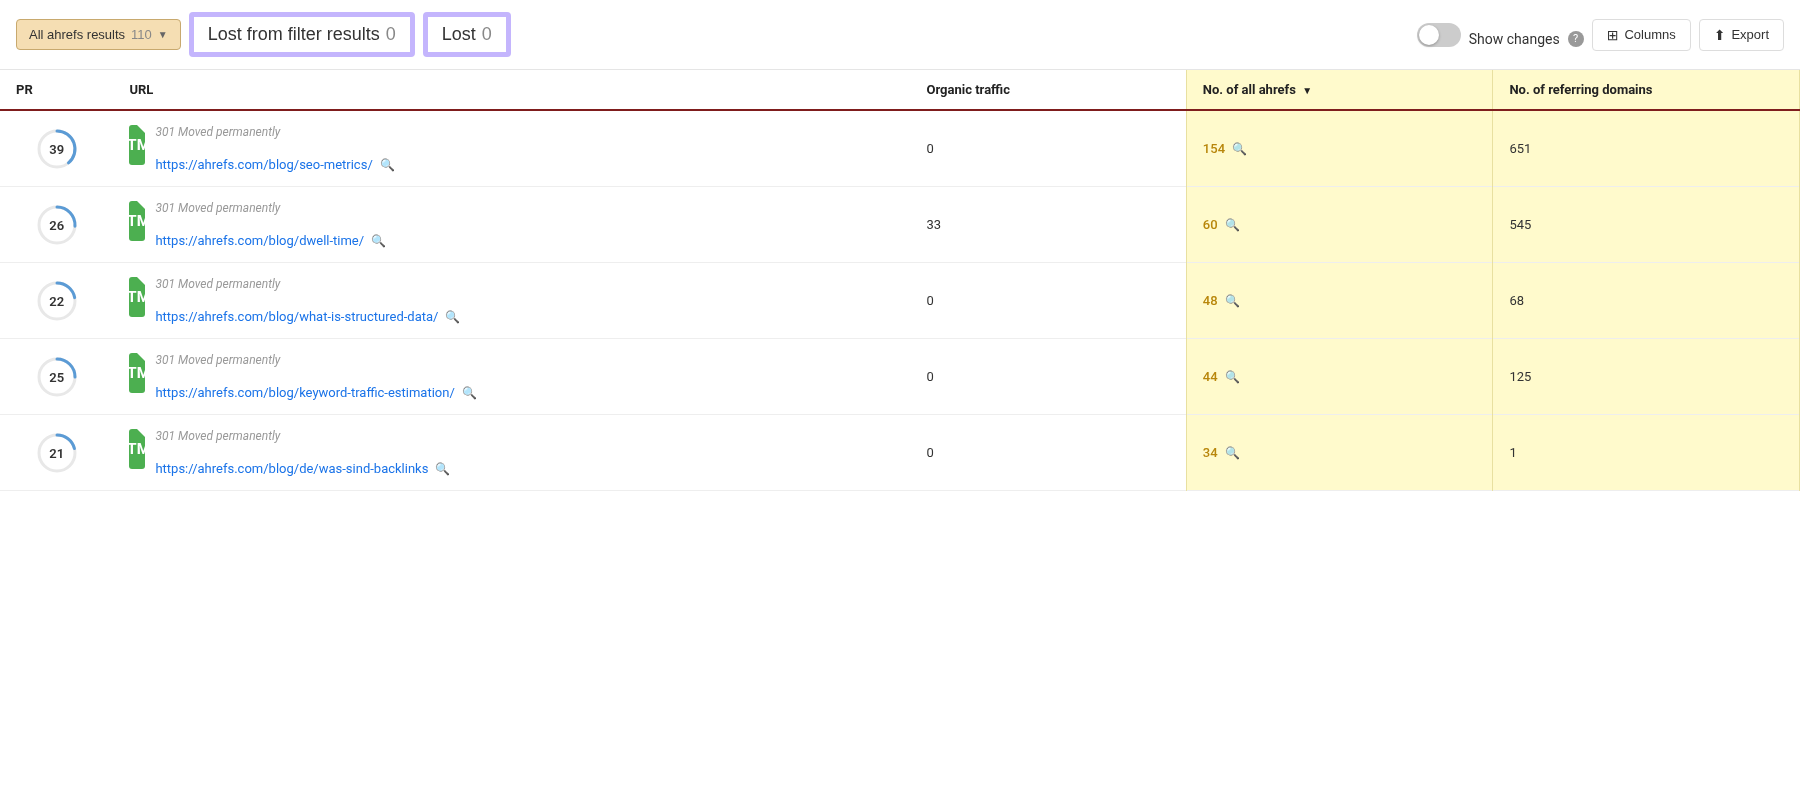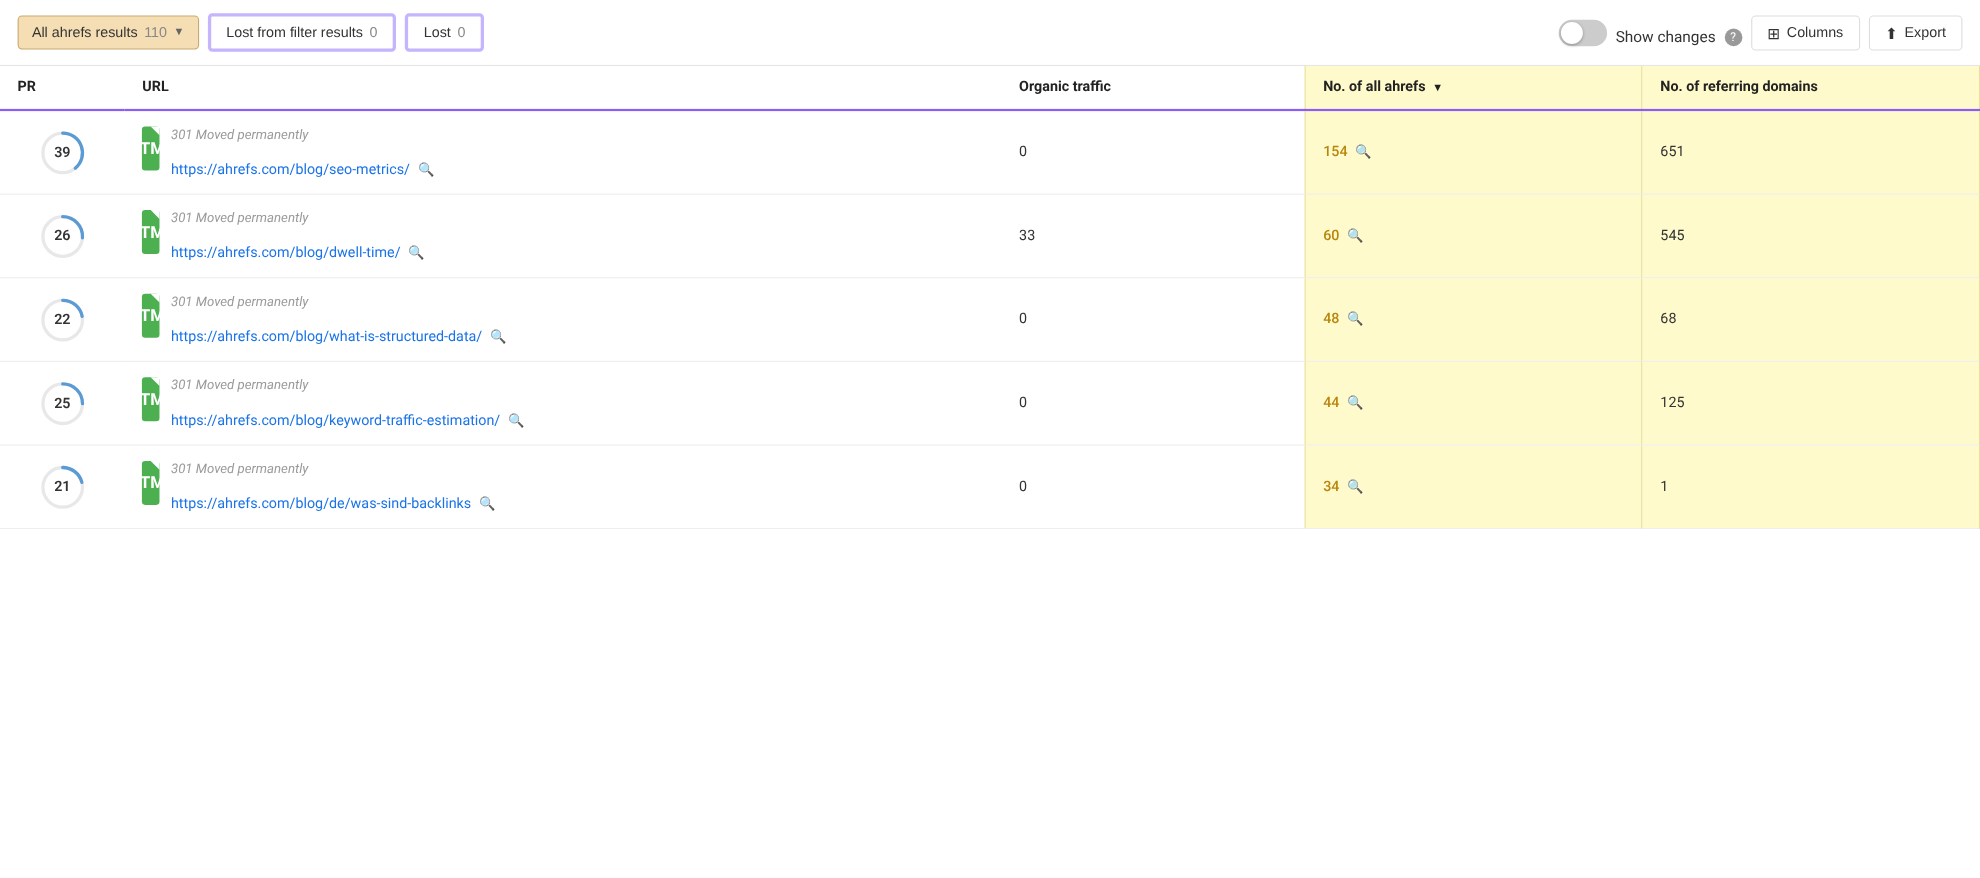--- a/index.html
+++ b/index.html
@@ -39,24 +39,24 @@
       color: #666;
       font-size: 10px;
     }
 
     .filter-btn-plain {
       display: flex;
       align-items: flex-end;
       gap: 6px;
       padding: 7px 14px;
       border-radius: 4px;
-      border: 3px solid #c4b5fd;
+      border: 5px solid #c4b5fd;
       background: #fff;
       color: #333;
-      font-size: 13px;
+      font-size: 18px;
       cursor: pointer;
     }
     .filter-btn-plain .count {
       color: #888;
     }
 
     .toolbar-spacer { flex: 1; }
 
     .show-changes-area {
       display: flex;
@@ -120,21 +120,21 @@
       width: 100%;
       overflow-x: auto;
     }
 
     table {
       width: 100%;
       border-collapse: collapse;
     }
 
     thead tr {
-      border-bottom: 2px solid #8b5cf6;
+      border-bottom: 2px solid #7f1d1d;
     }
 
     thead th {
       padding: 12px 16px;
       text-align: left;
       font-weight: 700;
       font-size: 13px;
       color: #222;
       vertical-align: bottom;
       white-space: nowrap;

